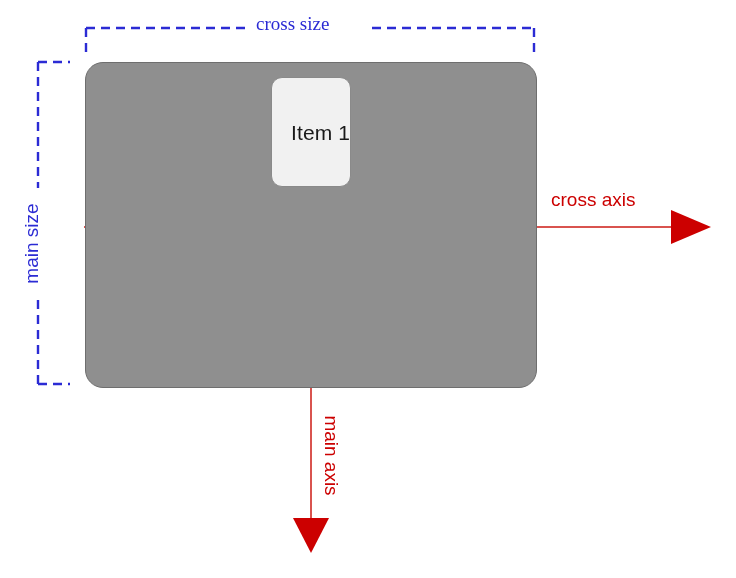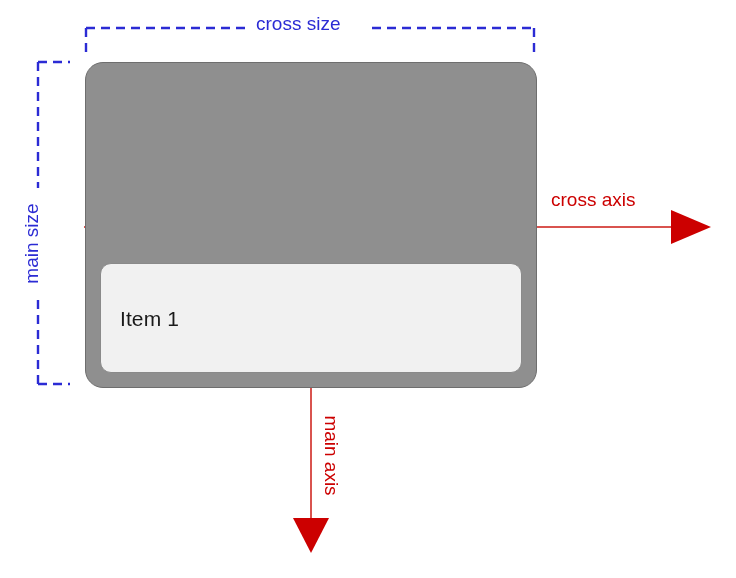--- a/index.html
+++ b/index.html
@@ -29,22 +29,21 @@
     left: 85px;
     top: 62px;
     width: 452px;
     height: 326px;
     box-sizing: border-box;
     background: #8f8f8f;
     border: 1px solid #6e6e6e;
     border-radius: 18px;
     padding: 14px;
     display: flex;
-    flex-direction: column;
-    justify-content: flex-end;
+    justify-content: center;
   }
   .flex-item {
     box-sizing: border-box;
     background: #f1f1f1;
     border: 1px solid #8a8a8a;
     border-radius: 11px;
     display: flex;
     align-items: center;
     padding-left: 19px;
     color: #1a1a1a;
@@ -59,20 +58,21 @@
   .dim-label {
     position: absolute;
     color: #2b2bd4;
     font-size: 19px;
     white-space: nowrap;
     line-height: 1;
   }
   .dim-cross-size {
     left: 256px;
     top: 14px;
+    font-family: Liberation Serif, serif;
   }
   .dim-main-size {
     left: -24px;
     top: 234px;
     width: 110px;
     text-align: center;
     transform: rotate(-90deg);
     transform-origin: center center;
   }
 

